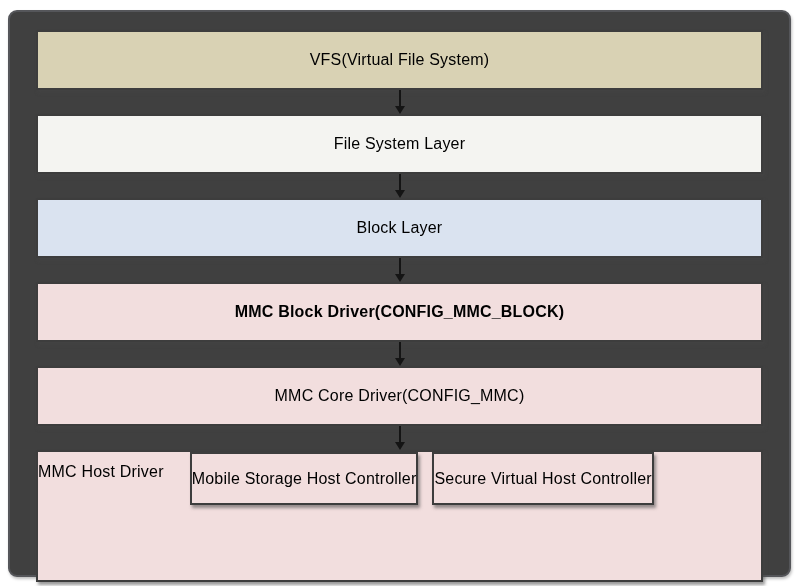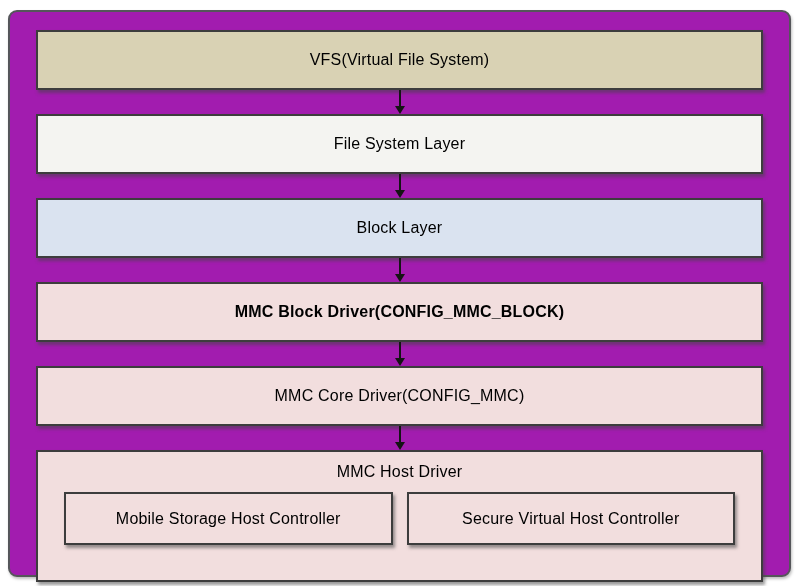--- a/index.html
+++ b/index.html
@@ -75,21 +75,21 @@
     border-right: 5px solid transparent;
     border-top: 8px solid #141414;
   }
   .host-box {
     flex: none;
     height: 132px;
     border: 2px solid #3d3d3d;
     box-shadow: 2px 3px 3px rgba(70,70,70,0.55);
     box-sizing: border-box;
     display: flex;
-    flex-direction: column;
+    flex-direction: row;
     background: #ffffff;
   }
   .host-title {
     flex: none;
     height: 40px;
     display: flex;
     align-items: center;
     justify-content: center;
     font-size: 16px;
     color: #000000;
@@ -116,21 +116,21 @@
     font-size: 16px;
     color: #000000;
     letter-spacing: 0.2px;
     white-space: nowrap;
   }
 </style>
 </head>
 <body>
 
 <div class="stage">
-  <div class="frame" style="background-color: #a21caf;">
+  <div class="frame" style="background-color: #404040;">
 
     <div class="layer-box" style="background-color: rgb(217, 210, 180);">
       <span class="layer-label">VFS(Virtual File System)</span>
     </div>
 
     <div class="arrow">
       <span class="shaft"></span>
       <span class="head"></span>
     </div>
 

